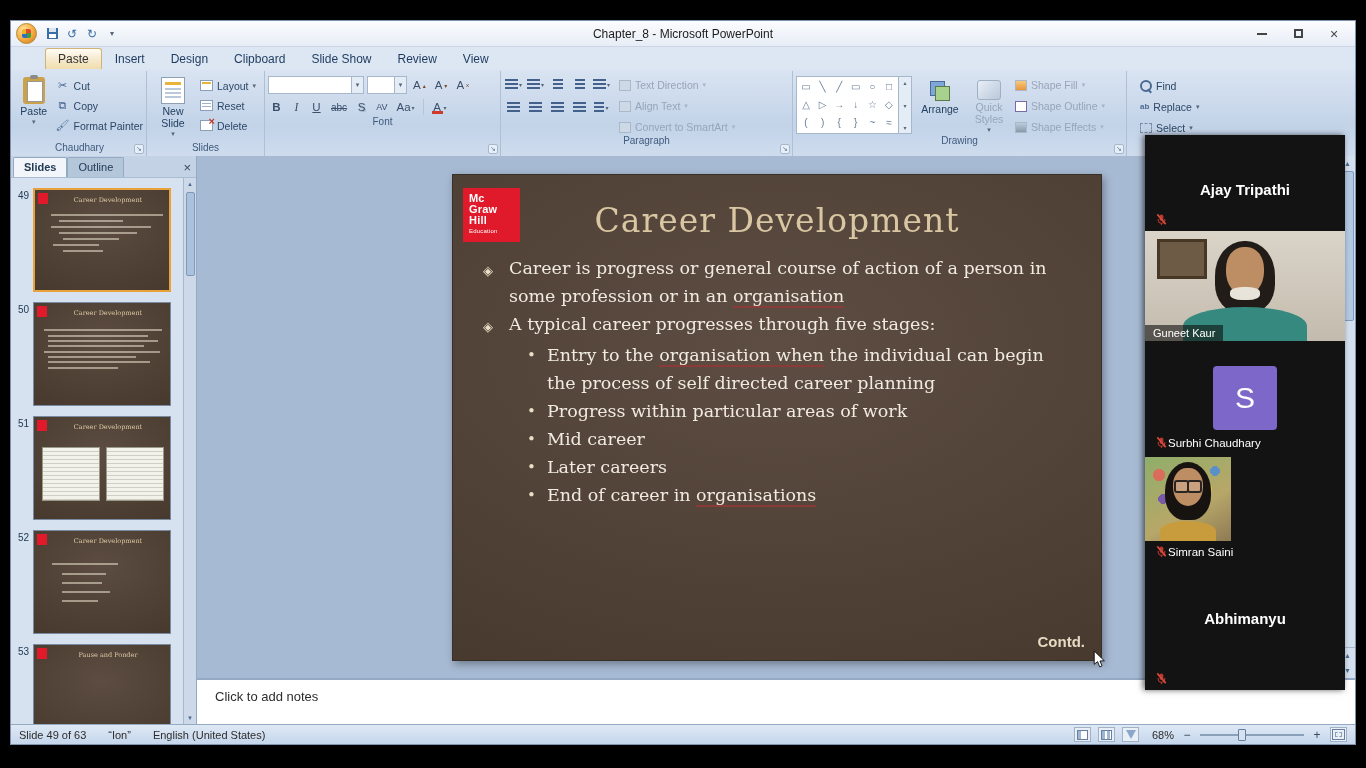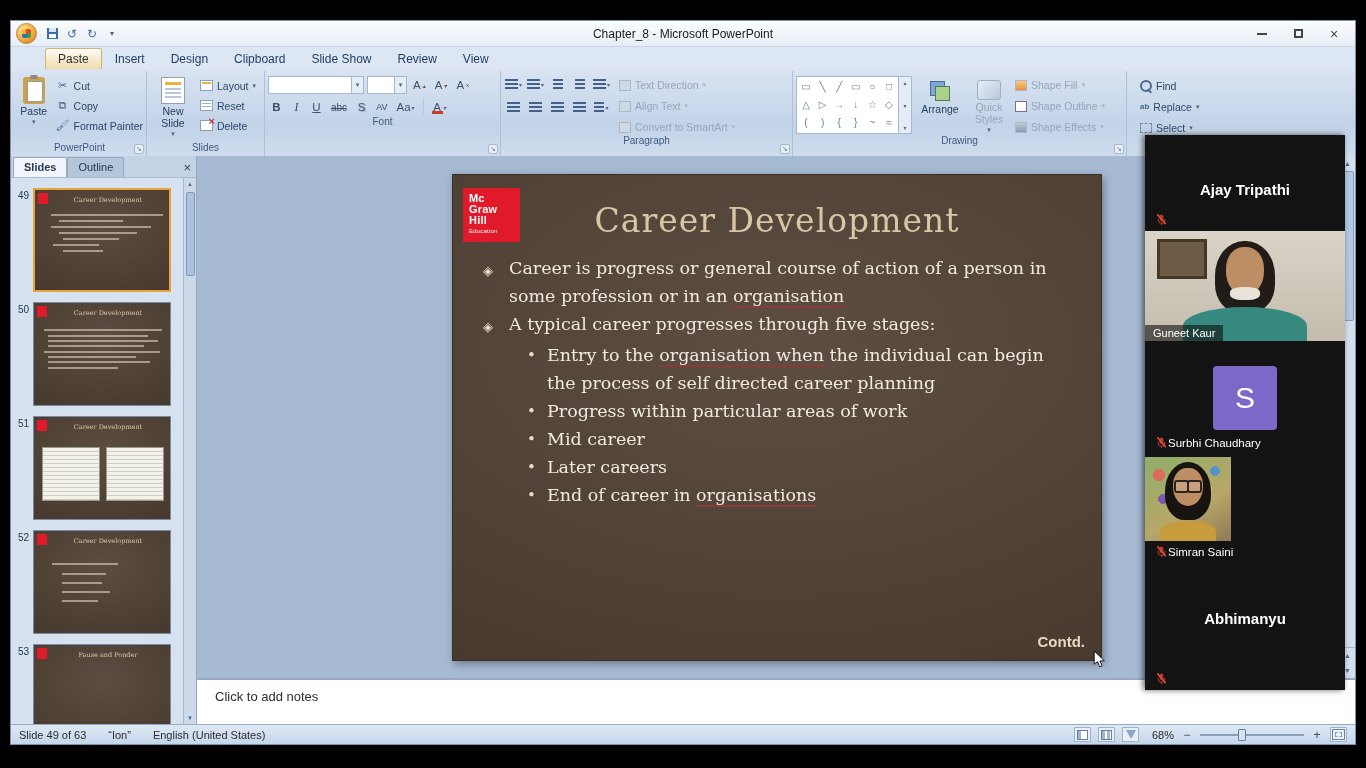--- a/index.html
+++ b/index.html
@@ -256,21 +256,21 @@
             <div class="minibtn">
                 <span class="mi">⧉</span>
                 <span>Copy</span>
               </div>
             <div class="minibtn">
                 <span class="mi">🖌</span>
                 <span>Format Painter</span>
               </div>
           </div>
         </div>
-        <div class="glabel">PowerPoint</div>
+        <div class="glabel">Chaudhary</div>
         <span class="launcher">↘</span>
       </div>
 
       <div class="rgroup" style="width:118px">
         <div class="gbody">
           <div class="bigbtn">
             <span class="i-newslide"></span>
             <span>New Slide</span>
             <span class="caret">▾</span>
           </div>

